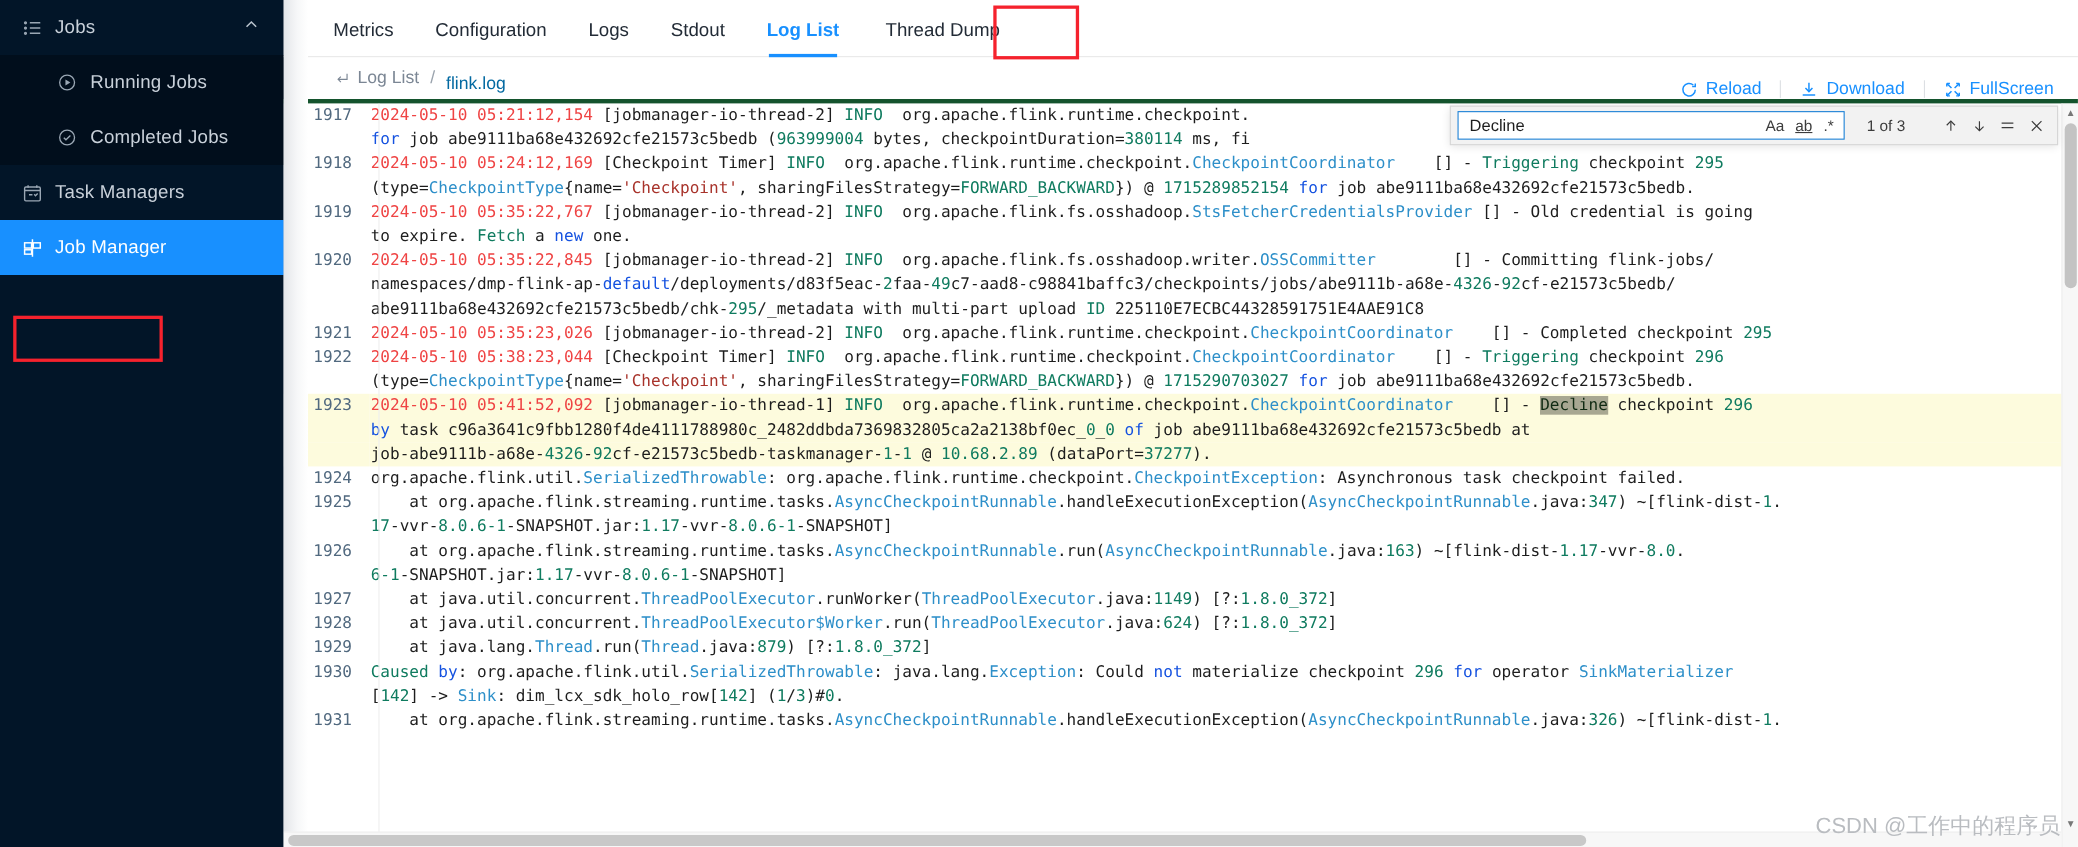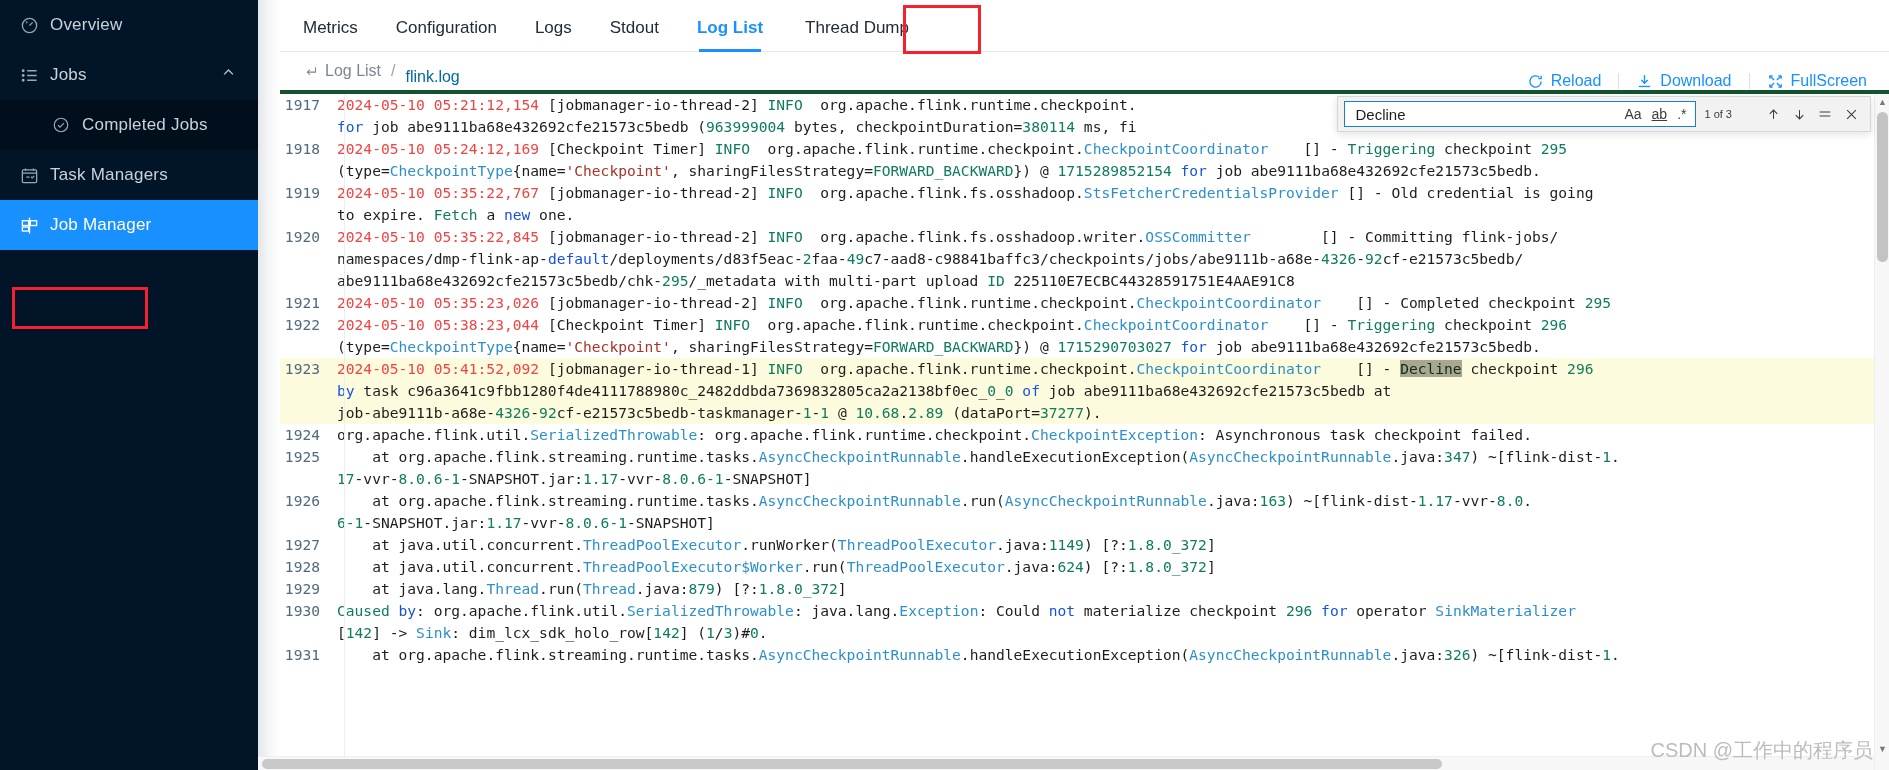--- a/index.html
+++ b/index.html
@@ -180,21 +180,21 @@
     color: #1d1d1d;
     flex: 1; height: 22px;
     background: transparent;
   }
   .sopt {
     font-size: 14px; color: #3c3c3c;
     padding: 0 5px; cursor: pointer; line-height: 18px;
     white-space: nowrap;
   }
   .sopt.u { text-decoration: underline; }
-  .scount { font-size: 11px; color: #3c3c3c; margin: 0 10px 0 0; white-space: nowrap; }
+  .scount { font-size: 14px; color: #3c3c3c; margin: 0 10px 0 12px; white-space: nowrap; }
   .sbtn {
     width: 26px; height: 26px;
     display: flex; align-items: center; justify-content: center;
     cursor: pointer; color: #3c3c3c; font-size: 17px;
   }
   .spacer { width: 18px; }
 
   
   .vscroll-track {
     position: absolute; right: 0; top: 0; width: 15px; height: 100%;
@@ -226,49 +226,48 @@
     white-space: nowrap;
   }
 </style>
 </head>
 <body>
 
 <div id="app">
 
   <div class="sidebar">
 
-    <div class="side-item">
-      <span class="ic">
-        <svg width="19" height="19" viewBox="0 0 24 24" fill="none" stroke="currentColor" stroke-width="1.6">
-          <circle cx="12" cy="12" r="9"></circle>
-            <path d="M12 12 L16 8"></path>
-            <path d="M8 7 L9 9"></path>
-        </svg>
-      </span>
-      <span class="lbl">Overview</span>
-    </div>
 
     <div class="side-item side-group-header">
       <span class="ic">
         <svg width="19" height="19" viewBox="0 0 24 24" fill="none" stroke="currentColor" stroke-width="1.7">
           <path d="M9 6h12M9 12h12M9 18h12"></path>
             <circle cx="4" cy="6" r="1"></circle>
             <circle cx="4" cy="12" r="1"></circle>
             <circle cx="4" cy="18" r="1"></circle>
         </svg>
       </span>
       <span class="lbl">Jobs</span>
       <span class="chevron">
         <svg width="15" height="15" viewBox="0 0 24 24" fill="none" stroke="currentColor" stroke-width="2.2">
           <path d="M5 15l7-7 7 7"></path>
         </svg>
       </span>
     </div>
 
     <div class="side-sub">
+      <div class="side-item">
+        <span class="ic">
+          <svg width="18" height="18" viewBox="0 0 24 24" fill="none" stroke="currentColor" stroke-width="1.6">
+            <circle cx="12" cy="12" r="9"></circle>
+              <path d="M10 8.5l6 3.5-6 3.5z" fill="currentColor" stroke="none"></path>
+          </svg>
+        </span>
+        <span class="lbl">Running Jobs</span>
+      </div>
       <div class="side-item">
         <span class="ic">
           <svg width="18" height="18" viewBox="0 0 24 24" fill="none" stroke="currentColor" stroke-width="1.6">
             <circle cx="12" cy="12" r="9"></circle>
               <path d="M8 12.2l2.6 2.6L16 9.5"></path>
           </svg>
         </span>
         <span class="lbl">Completed Jobs</span>
       </div>
     </div>

